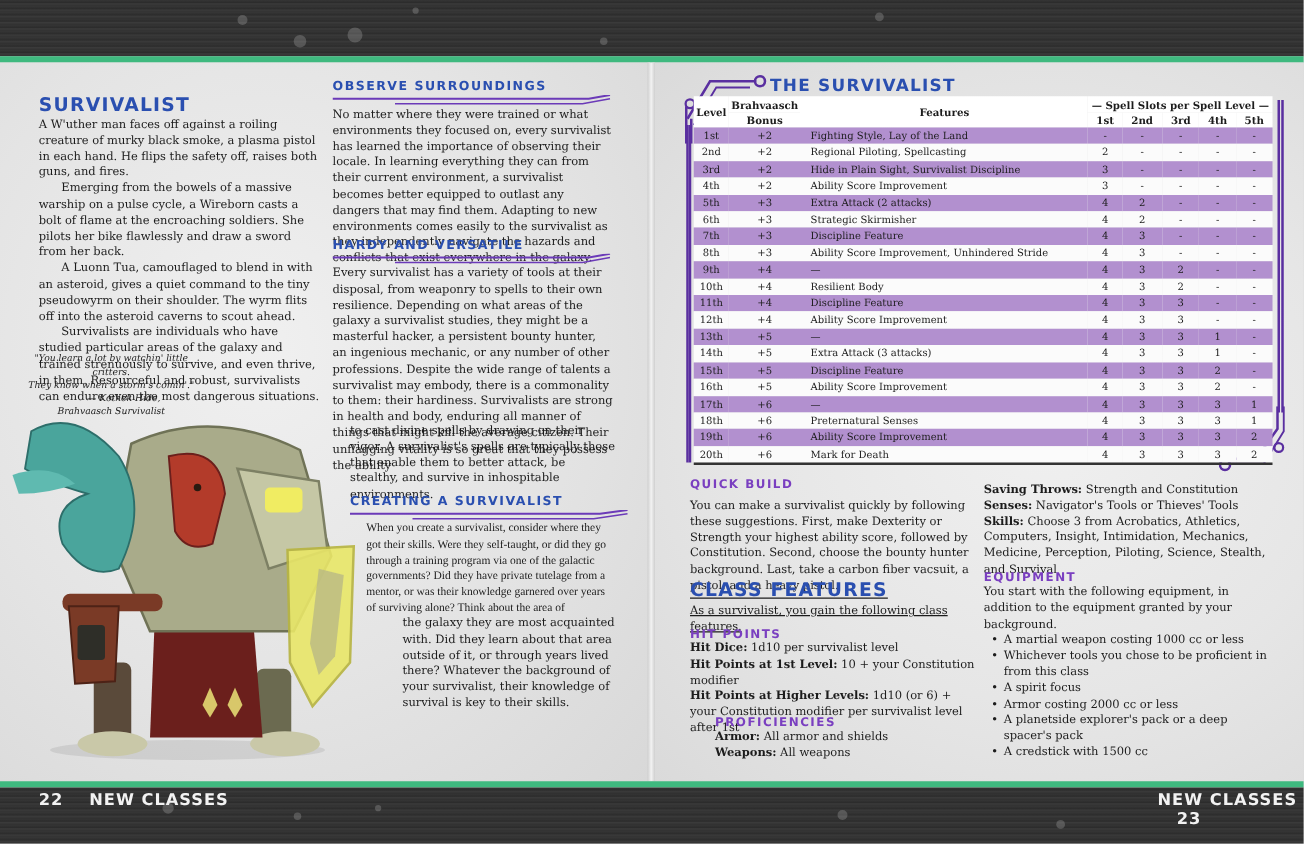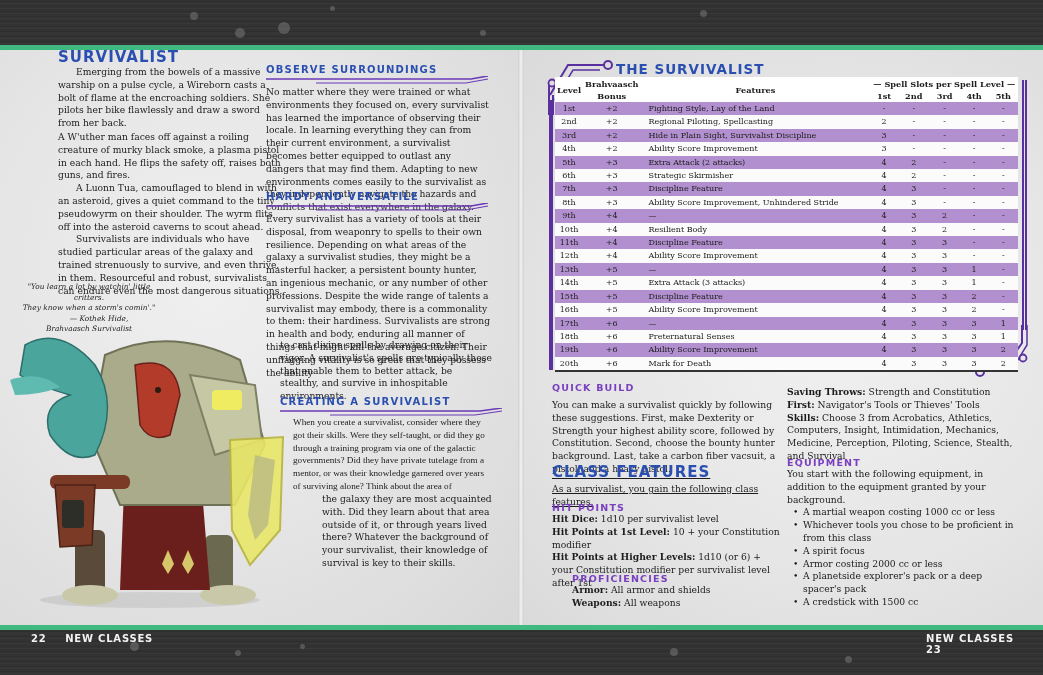--- a/index.html
+++ b/index.html
@@ -54,21 +54,21 @@
   td { padding: 0 2px; height: 13.4px; line-height: 13.4px; text-align: center; }
   td.feat { text-align: left; padding-left: 8px; }
   tr.odd td { background: #b290cf; }
   tr.even td { background: #fbfbfb; }
 
   .bold { font-weight: bold; }
   ul.equip { list-style: none; }
   ul.equip li { position: relative; padding-left: 16px; font-size: 9.2px; line-height: 12.8px; }
   ul.equip li::before { content: "•"; position: absolute; left: 6px; top: 0; }
 
-  .footer-text { position: absolute; top: 633px; font-family: "DejaVu Sans", sans-serif; font-weight: bold; font-size: 10px; color: #f2f2f2; letter-spacing: 0.8px; }
+  .footer-text { position: absolute; top: 633px; font-family: "DejaVu Sans", sans-serif; font-weight: bold; font-size: 13px; color: #f2f2f2; letter-spacing: 0.8px; }
 
   .art { position: absolute; left: 0; top: 315px; width: 300px; height: 300px; }
 </style>
 </head>
 <body>
 
 <div class="band band-top">
   <span class="speck" style="left:190px;top:12px;width:8px;height:8px;"></span>
   <span class="speck" style="left:235px;top:28px;width:10px;height:10px;"></span>
   <span class="speck" style="left:278px;top:22px;width:12px;height:12px;"></span>
@@ -84,24 +84,24 @@
 
 <div class="green-bottom"></div>
 <div class="band band-bottom">
   <span class="speck" style="left:130px;top:12px;width:9px;height:9px;"></span>
   <span class="speck" style="left:235px;top:20px;width:6px;height:6px;"></span>
   <span class="speck" style="left:300px;top:14px;width:5px;height:5px;"></span>
   <span class="speck" style="left:670px;top:18px;width:8px;height:8px;"></span>
   <span class="speck" style="left:845px;top:26px;width:7px;height:7px;"></span>
 </div>
 
-<div class="abs" style="left:31px;top:48px;width:225px;margin-left:27px;">
+<div class="abs" style="left:31px;top:75px;width:225px;">
   <div class="h-title h-big">Survivalist</div>
+  <p class="p" style="margin-top:1px;">A W'uther man faces off against a roiling creature of murky black smoke, a plasma pistol in each hand. He flips the safety off, raises both guns, and fires.</p>
   <p class="p indent">Emerging from the bowels of a massive warship on a pulse cycle, a Wireborn casts a bolt of flame at the encroaching soldiers. She pilots her bike flawlessly and draw a sword from her back.</p>
-  <p class="p" style="margin-top:1px;">A W'uther man faces off against a roiling creature of murky black smoke, a plasma pistol in each hand. He flips the safety off, raises both guns, and fires.</p>
   <p class="p indent">A Luonn Tua, camouflaged to blend in with an asteroid, gives a quiet command to the tiny pseudowyrm on their shoulder. The wyrm flits off into the asteroid caverns to scout ahead.</p>
   <p class="p indent">Survivalists are individuals who have studied particular areas of the galaxy and trained strenuously to survive, and even thrive, in them. Resourceful and robust, survivalists can endure even the most dangerous situations.</p>
 </div>
 
 <div class="abs quote" style="left:14px;top:282px;width:150px;">
   <div>"You learn a lot by watchin' little critters.</div>
   <div>They know when a storm's comin'."</div>
   <div style="padding-left:20px;">— Kothek Hide,</div>
   <div>Brahvaasch Survivalist</div>
 </div>
@@ -440,21 +440,21 @@
 </div>
 
 <div class="abs" style="left:552px;top:573px;width:225px;margin-left:20px;">
   <div class="h-title h-purple">Proficiencies</div>
   <p class="p"><span class="bold">Armor:</span><span> All armor and shields</span></p>
   <p class="p"><span class="bold">Weapons:</span><span> All weapons</span></p>
 </div>
 
 <div class="abs" style="left:787px;top:386px;width:230px;">
   <p class="p"><span class="bold">Saving Throws:</span><span> Strength and Constitution</span></p>
-  <p class="p"><span class="bold">First:</span><span> Navigator's Tools or Thieves' Tools</span></p>
+  <p class="p"><span class="bold">Senses:</span><span> Navigator's Tools or Thieves' Tools</span></p>
   <p class="p"><span class="bold">Skills:</span><span> Choose 3 from Acrobatics, Athletics, Computers, Insight, Intimidation, Mechanics, Medicine, Perception, Piloting, Science, Stealth, and Survival</span></p>
 </div>
 
 <div class="abs" style="left:787px;top:457px;width:230px;">
   <div class="h-title h-purple">Equipment</div>
   <p class="p">You start with the following equipment, in addition to the equipment granted by your background.</p>
   <ul class="equip">
     <li>A martial weapon costing 1000 cc or less</li>
     <li>Whichever tools you chose to be proficient in from this class</li>
     <li>A spirit focus</li>

